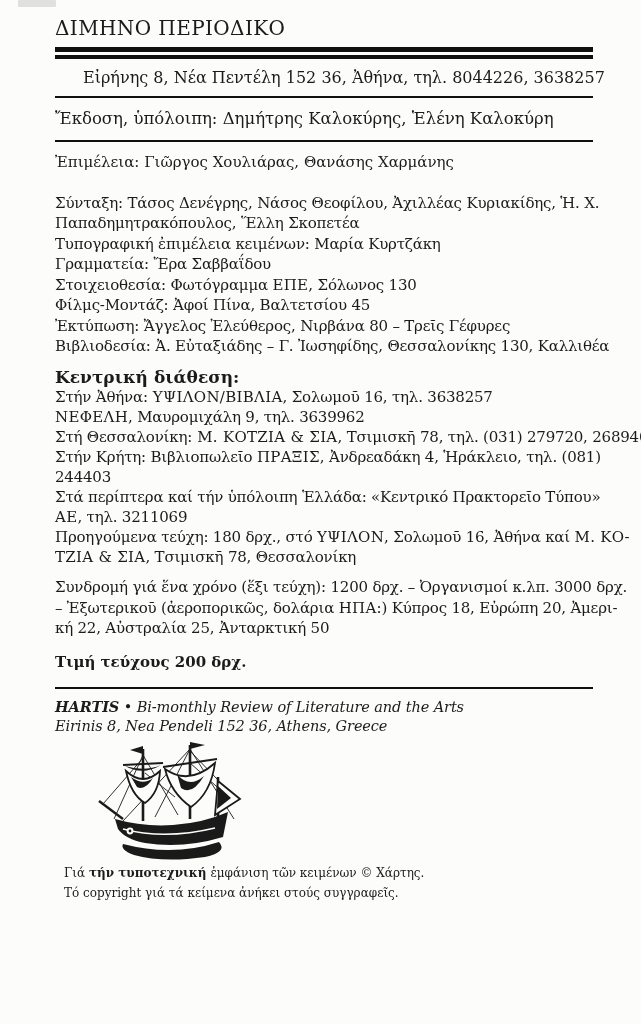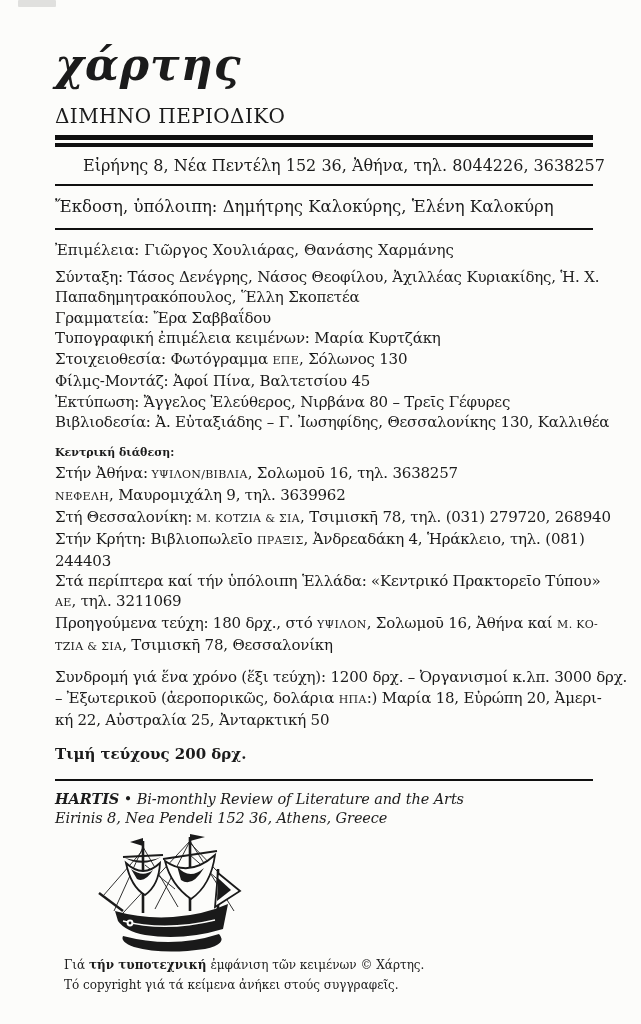--- a/index.html
+++ b/index.html
@@ -46,71 +46,70 @@
   .rule.a{margin-top:9px;}
   .rule.b{margin-top:11px;}
   .rule.c{margin-top:15px;}
   .publisher{
     margin-top:11px;font-size:16.5px;line-height:20px;white-space:nowrap;
   }
   .editors{
     margin-top:10px;font-size:15px;line-height:20.5px;white-space:nowrap;
   }
   .block{font-size:15px;letter-spacing:-0.2px;}
-  .prod{margin-top:6px;}
+  .prod{margin-top:20px;}
   .prod .line{line-height:20.5px;white-space:nowrap;}
   .dist .line{line-height:20px;white-space:nowrap;}
   .heading{
-    margin-top:10px;font-size:11px;font-weight:700;line-height:20.5px;
+    margin-top:10px;font-size:17px;font-weight:700;line-height:20.5px;
   }
   .subs{margin-top:10px;}
   .subs .line{line-height:20.5px;white-space:nowrap;}
   .price{
     margin-top:13px;font-size:15px;font-weight:700;line-height:20.5px;
   }
   .english{
     margin-top:8px;font-size:14.5px;line-height:19px;letter-spacing:-0.1px;
   }
   .english .line{white-space:nowrap;font-style:italic;}
   .ship-wrap{
     margin-top:5px;margin-left:38px;width:160px;height:122px;
   }
   .notes{
     margin-top:0;margin-left:9px;font-size:12px;line-height:20px;
   }
   .notes .line{white-space:nowrap;}
   .it{}
   .bd{font-weight:700;}
-  .sc{font-size:11px;letter-spacing:0.3px;}
+  .sc{font-size:15px;letter-spacing:0.3px;}
 </style>
 </head>
 <body>
 
 <div class="page">
   <div class="smudge"></div>
 
   <div class="content">
 
-    <div class="logo">χάρτης</div>
     <div class="subtitle">ΔΙΜΗΝΟ ΠΕΡΙΟΔΙΚΟ</div>
     <div class="rule-double"></div>
 
     <div class="address">Εἰρήνης 8, Νέα Πεντέλη 152 36, Ἀθήνα, τηλ. 8044226, 3638257</div>
     <div class="rule thick a"></div>
 
     <div class="publisher"><span>Ἔκδοση, ὑπόλοιπη:</span><span class="it"> Δημήτρης Καλοκύρης, Ἑλένη Καλοκύρη</span></div>
     <div class="rule b"></div>
 
     <div class="editors"><span>Ἐπιμέλεια:</span><span> Γιῶργος Χουλιάρας, Θανάσης Χαρμάνης</span></div>
 
     <div class="block prod">
       <div class="line"><span class="it">Σύνταξη:</span><span> Τάσος Δενέγρης, Νάσος Θεοφίλου, Ἀχιλλέας Κυριακίδης, Ἡ. Χ.</span></div>
       <div class="line"><span>Παπαδημητρακόπουλος, Ἕλλη Σκοπετέα</span></div>
+      <div class="line"><span class="it">Τυπογραφική ἐπιμέλεια κειμένων:</span><span> Μαρία Κυρτζάκη</span></div>
       <div class="line"><span class="it">Γραμματεία:</span><span> Ἔρα Σαββαΐδου</span></div>
-      <div class="line"><span class="it">Τυπογραφική ἐπιμέλεια κειμένων:</span><span> Μαρία Κυρτζάκη</span></div>
       <div class="line"><span class="it">Στοιχειοθεσία:</span><span> Φωτόγραμμα </span><span class="sc">ΕΠΕ</span><span>, Σόλωνος 130</span></div>
       <div class="line"><span class="it">Φίλμς-Μοντάζ:</span><span> Ἀφοί Πίνα, Βαλτετσίου 45</span></div>
       <div class="line"><span class="it">Ἐκτύπωση:</span><span> Ἄγγελος Ἐλεύθερος, Νιρβάνα 80 – Τρεῖς Γέφυρες</span></div>
       <div class="line"><span class="it">Βιβλιοδεσία:</span><span> Ἀ. Εὐταξιάδης – Γ. Ἰωσηφίδης, Θεσσαλονίκης 130, Καλλιθέα</span></div>
     </div>
 
     <div class="heading">Κεντρική διάθεση:</div>
 
     <div class="block dist">
       <div class="line"><span class="it">Στήν Ἀθήνα:</span><span class="sc"> ΥΨΙΛΟΝ/ΒΙΒΛΙΑ</span><span>, Σολωμοῦ 16, τηλ. 3638257</span></div>
@@ -119,21 +118,21 @@
       <div class="line"><span class="it">Στήν Κρήτη:</span><span> Βιβλιοπωλεῖο </span><span class="sc">ΠΡΑΞΙΣ</span><span>, Ἀνδρεαδάκη 4, Ἡράκλειο, τηλ. (081)</span></div>
       <div class="line"><span>244403</span></div>
       <div class="line"><span class="it">Στά περίπτερα καί τήν ὑπόλοιπη Ἑλλάδα:</span><span> «Κεντρικό Πρακτορεῖο Τύπου»</span></div>
       <div class="line"><span class="sc">ΑΕ</span><span>, τηλ. 3211069</span></div>
       <div class="line"><span class="it">Προηγούμενα τεύχη:</span><span> 180 δρχ., στό </span><span class="sc">ΥΨΙΛΟΝ</span><span>, Σολωμοῦ 16, Ἀθήνα καί </span><span class="sc">Μ. ΚΟ-</span></div>
       <div class="line"><span class="sc">ΤΖΙΑ &amp; ΣΙΑ</span><span>, Τσιμισκῆ 78, Θεσσαλονίκη</span></div>
     </div>
 
     <div class="block subs">
       <div class="line"><span>Συνδρομή γιά ἕνα χρόνο (ἕξι τεύχη): 1200 δρχ. – Ὀργανισμοί κ.λπ. 3000 δρχ.</span></div>
-      <div class="line"><span>– Ἐξωτερικοῦ (ἀεροπορικῶς, δολάρια </span><span class="sc">ΗΠΑ</span><span>:) Μαρία 18, Εὐρώπη 20, Ἀμερι-</span></div>
+      <div class="line"><span>– Ἐξωτερικοῦ (ἀεροπορικῶς, δολάρια </span><span class="sc">ΗΠΑ</span><span>:) Κύπρος 18, Εὐρώπη 20, Ἀμερι-</span></div>
       <div class="line"><span>κή 22, Αὐστραλία 25, Ἀνταρκτική 50</span></div>
     </div>
 
     <div class="price">Τιμή τεύχους 200 δρχ.</div>
 
     <div class="rule c"></div>
 
     <div class="english">
       <div class="line"><span class="bd">HARTIS</span><span> • Bi-monthly Review of Literature and the Arts</span></div>
       <div class="line"><span>Eirinis 8, Nea Pendeli 152 36, Athens, Greece</span></div>

